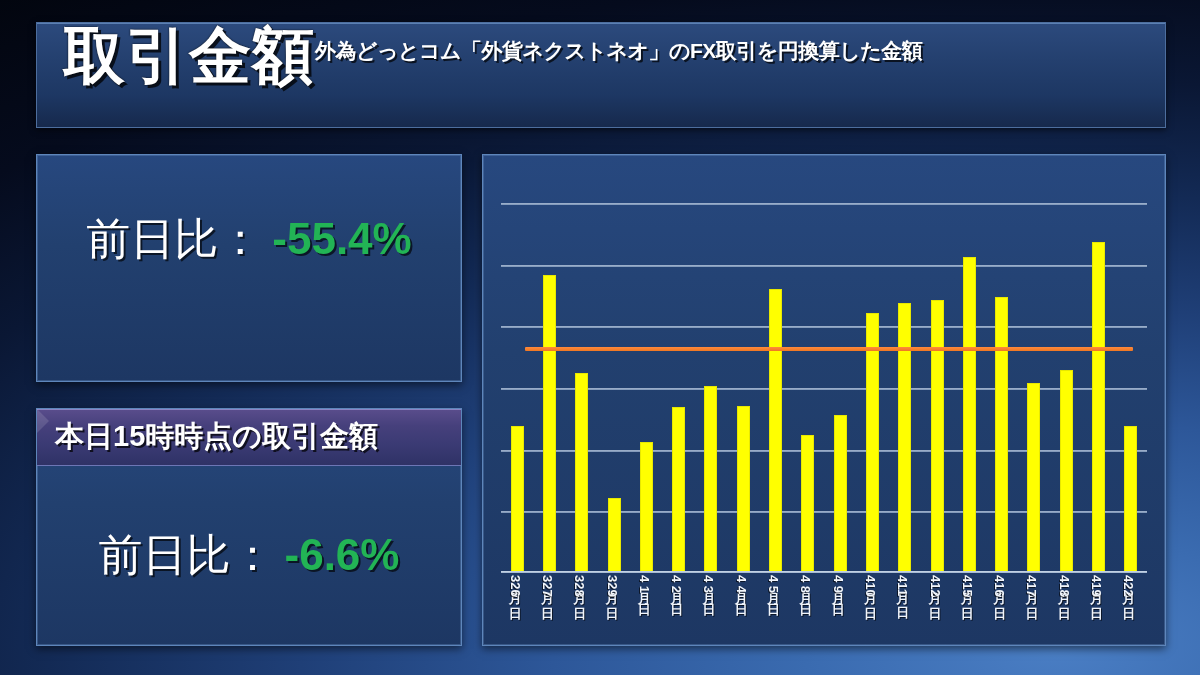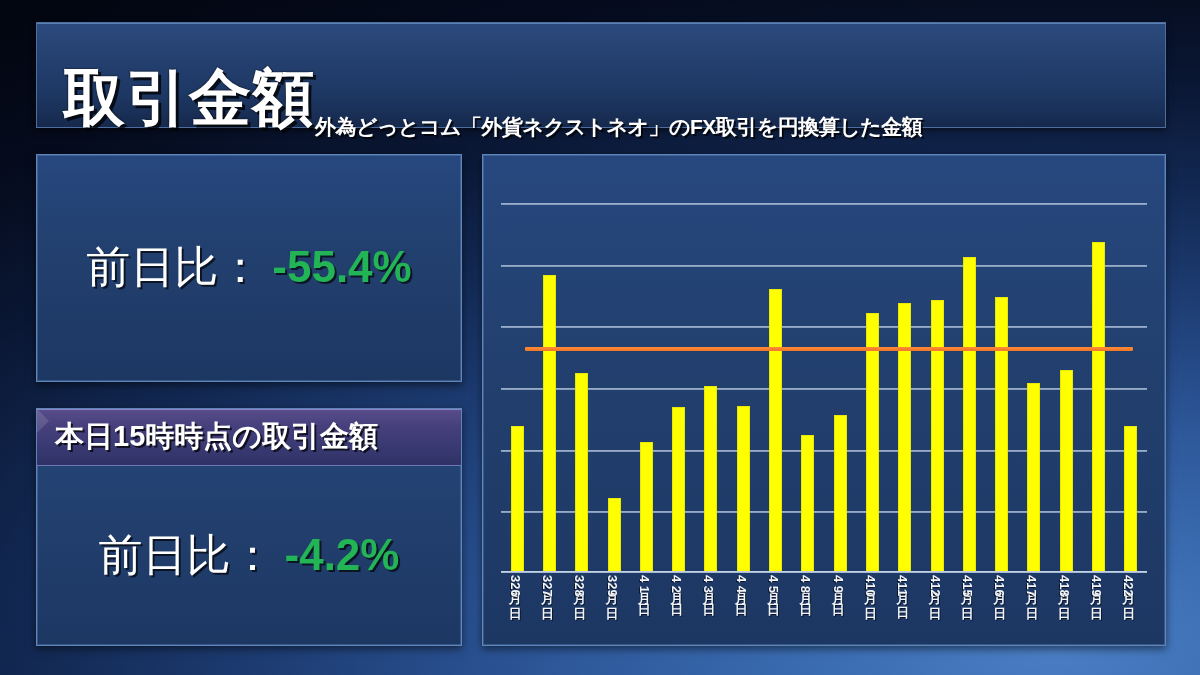--- a/index.html
+++ b/index.html
@@ -12,21 +12,21 @@
     position:relative;width:1200px;height:675px;
     background:
       radial-gradient(150% 120% at 88% 96%, #4a7ec4 0%, #3a6bb0 14%, #2d5799 28%, #1f3f77 42%, #132a55 56%, #0a1734 70%, #050b1d 83%, #02050e 100%);
   }
   
   #header{
     position:absolute;left:36px;top:22px;width:1128px;height:104px;
     background:linear-gradient(180deg,#2c4a7d 0%,#24406f 35%,#1d3763 70%,#16294c 100%);
     border:1px solid #4d6e9e;
     box-shadow:inset 0 1px 0 #5b80b3, 0 2px 6px rgba(0,0,0,.55);
-    display:flex;align-items:flex-end;
+    display:flex;align-items:flex-start;
   }
   #header .title{
     font-size:62px;font-weight:bold;color:#ffffff;
     letter-spacing:1px;margin-left:26px;line-height:1;
     text-shadow:3px 3px 0 rgba(0,0,0,.75), 0 0 2px rgba(0,0,0,.9);
     transform:translateY(2px);
   }
   #header .subtitle{
     font-size:21px;font-weight:bold;color:#ffffff;
     transform:translateY(14px);
@@ -51,21 +51,21 @@
     text-shadow:2px 2px 0 rgba(0,0,0,.72);
   }
   .panel-head .htext .accent{color:#f0a81e;}
   .panel-body{display:flex;align-items:center;justify-content:center;}
   .ratio-row{font-size:44px;font-weight:normal;color:#ffffff;white-space:nowrap;
     text-shadow:2px 2px 0 rgba(0,0,0,.65);}
   .ratio-row .val{color:#22b455;font-weight:bold;margin-left:10px;}
 
   
   #panel-prev{left:36px;top:154px;width:424px;height:226px;}
-  #panel-prev .panel-body{height:168px;margin-top:28px;}
+  #panel-prev .panel-body{height:168px;}
   #panel-today{left:36px;top:408px;width:424px;height:236px;}
   #panel-today .panel-body{height:178px;}
 
   
   #panel-chart{left:482px;top:154px;width:682px;height:490px;}
   #chart-area{position:relative;width:682px;height:432px;}
   #plot{position:absolute;left:18px;top:48px;width:646px;height:370px;}
   .gridline{position:absolute;left:0;width:100%;height:2px;
     background:linear-gradient(180deg,#b9c9de 0%,#8aa2c2 100%);opacity:.85;}
   .baseline{position:absolute;left:0;width:100%;height:2px;bottom:0;
@@ -96,21 +96,21 @@
       <div class="ratio-row"><span>前日比：</span><span class="val">-55.4%</span></div>
     </div>
   </div>
 
   <div class="panel" id="panel-today">
     <div class="panel-head">
       <span class="bevel-l"></span>
       <div class="htext">本日15時時点の取引金額</div>
     </div>
     <div class="panel-body">
-      <div class="ratio-row"><span>前日比：</span><span class="val">-4.2%</span></div>
+      <div class="ratio-row"><span>前日比：</span><span class="val">-6.6%</span></div>
     </div>
   </div>
 
   <div class="panel" id="panel-chart">
     <div id="chart-area">
       <div id="plot">
         <div id="gridlines">
             <div class="gridline" style="top: 308.333px;"></div>
             <div class="gridline" style="top: 246.667px;"></div>
             <div class="gridline" style="top: 185px;"></div>

